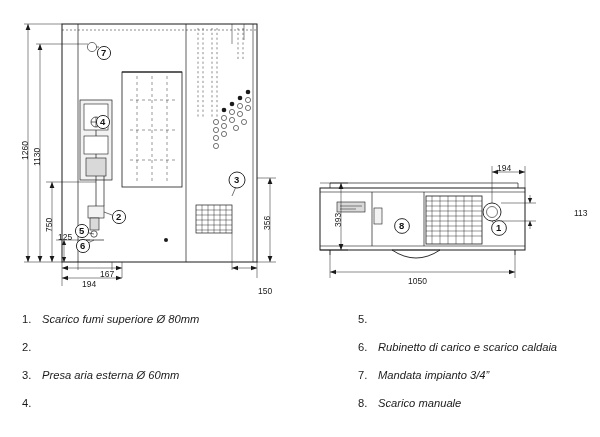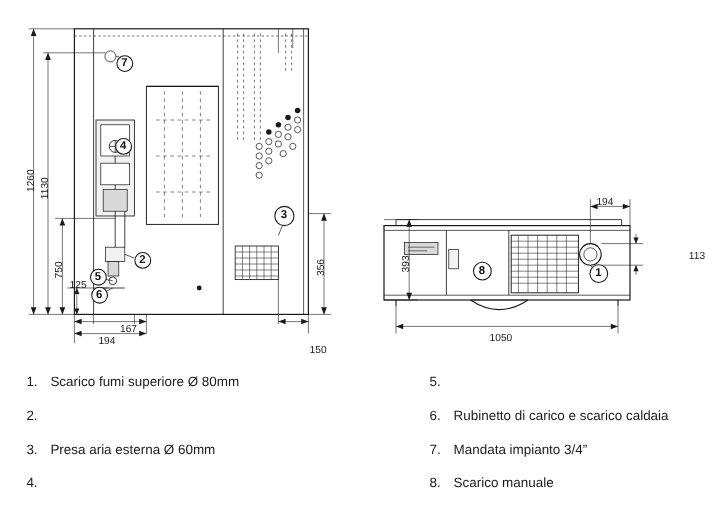--- a/index.html
+++ b/index.html
@@ -47,20 +47,21 @@
     line-height: 14px;
     height: 28px;
   }
   .legend-num {
     width: 20px;
     flex: 0 0 20px;
     text-align: left;
   }
   .legend-text {
     flex: 1 1 auto;
+    font-style: italic;
   }
   .dim-label {
     position: absolute;
     font-size: 8.5px;
     color: #1a1a1a;
     white-space: nowrap;
   }
   .dim-label.vert {
     transform-origin: left top;
     transform: rotate(-90deg);

